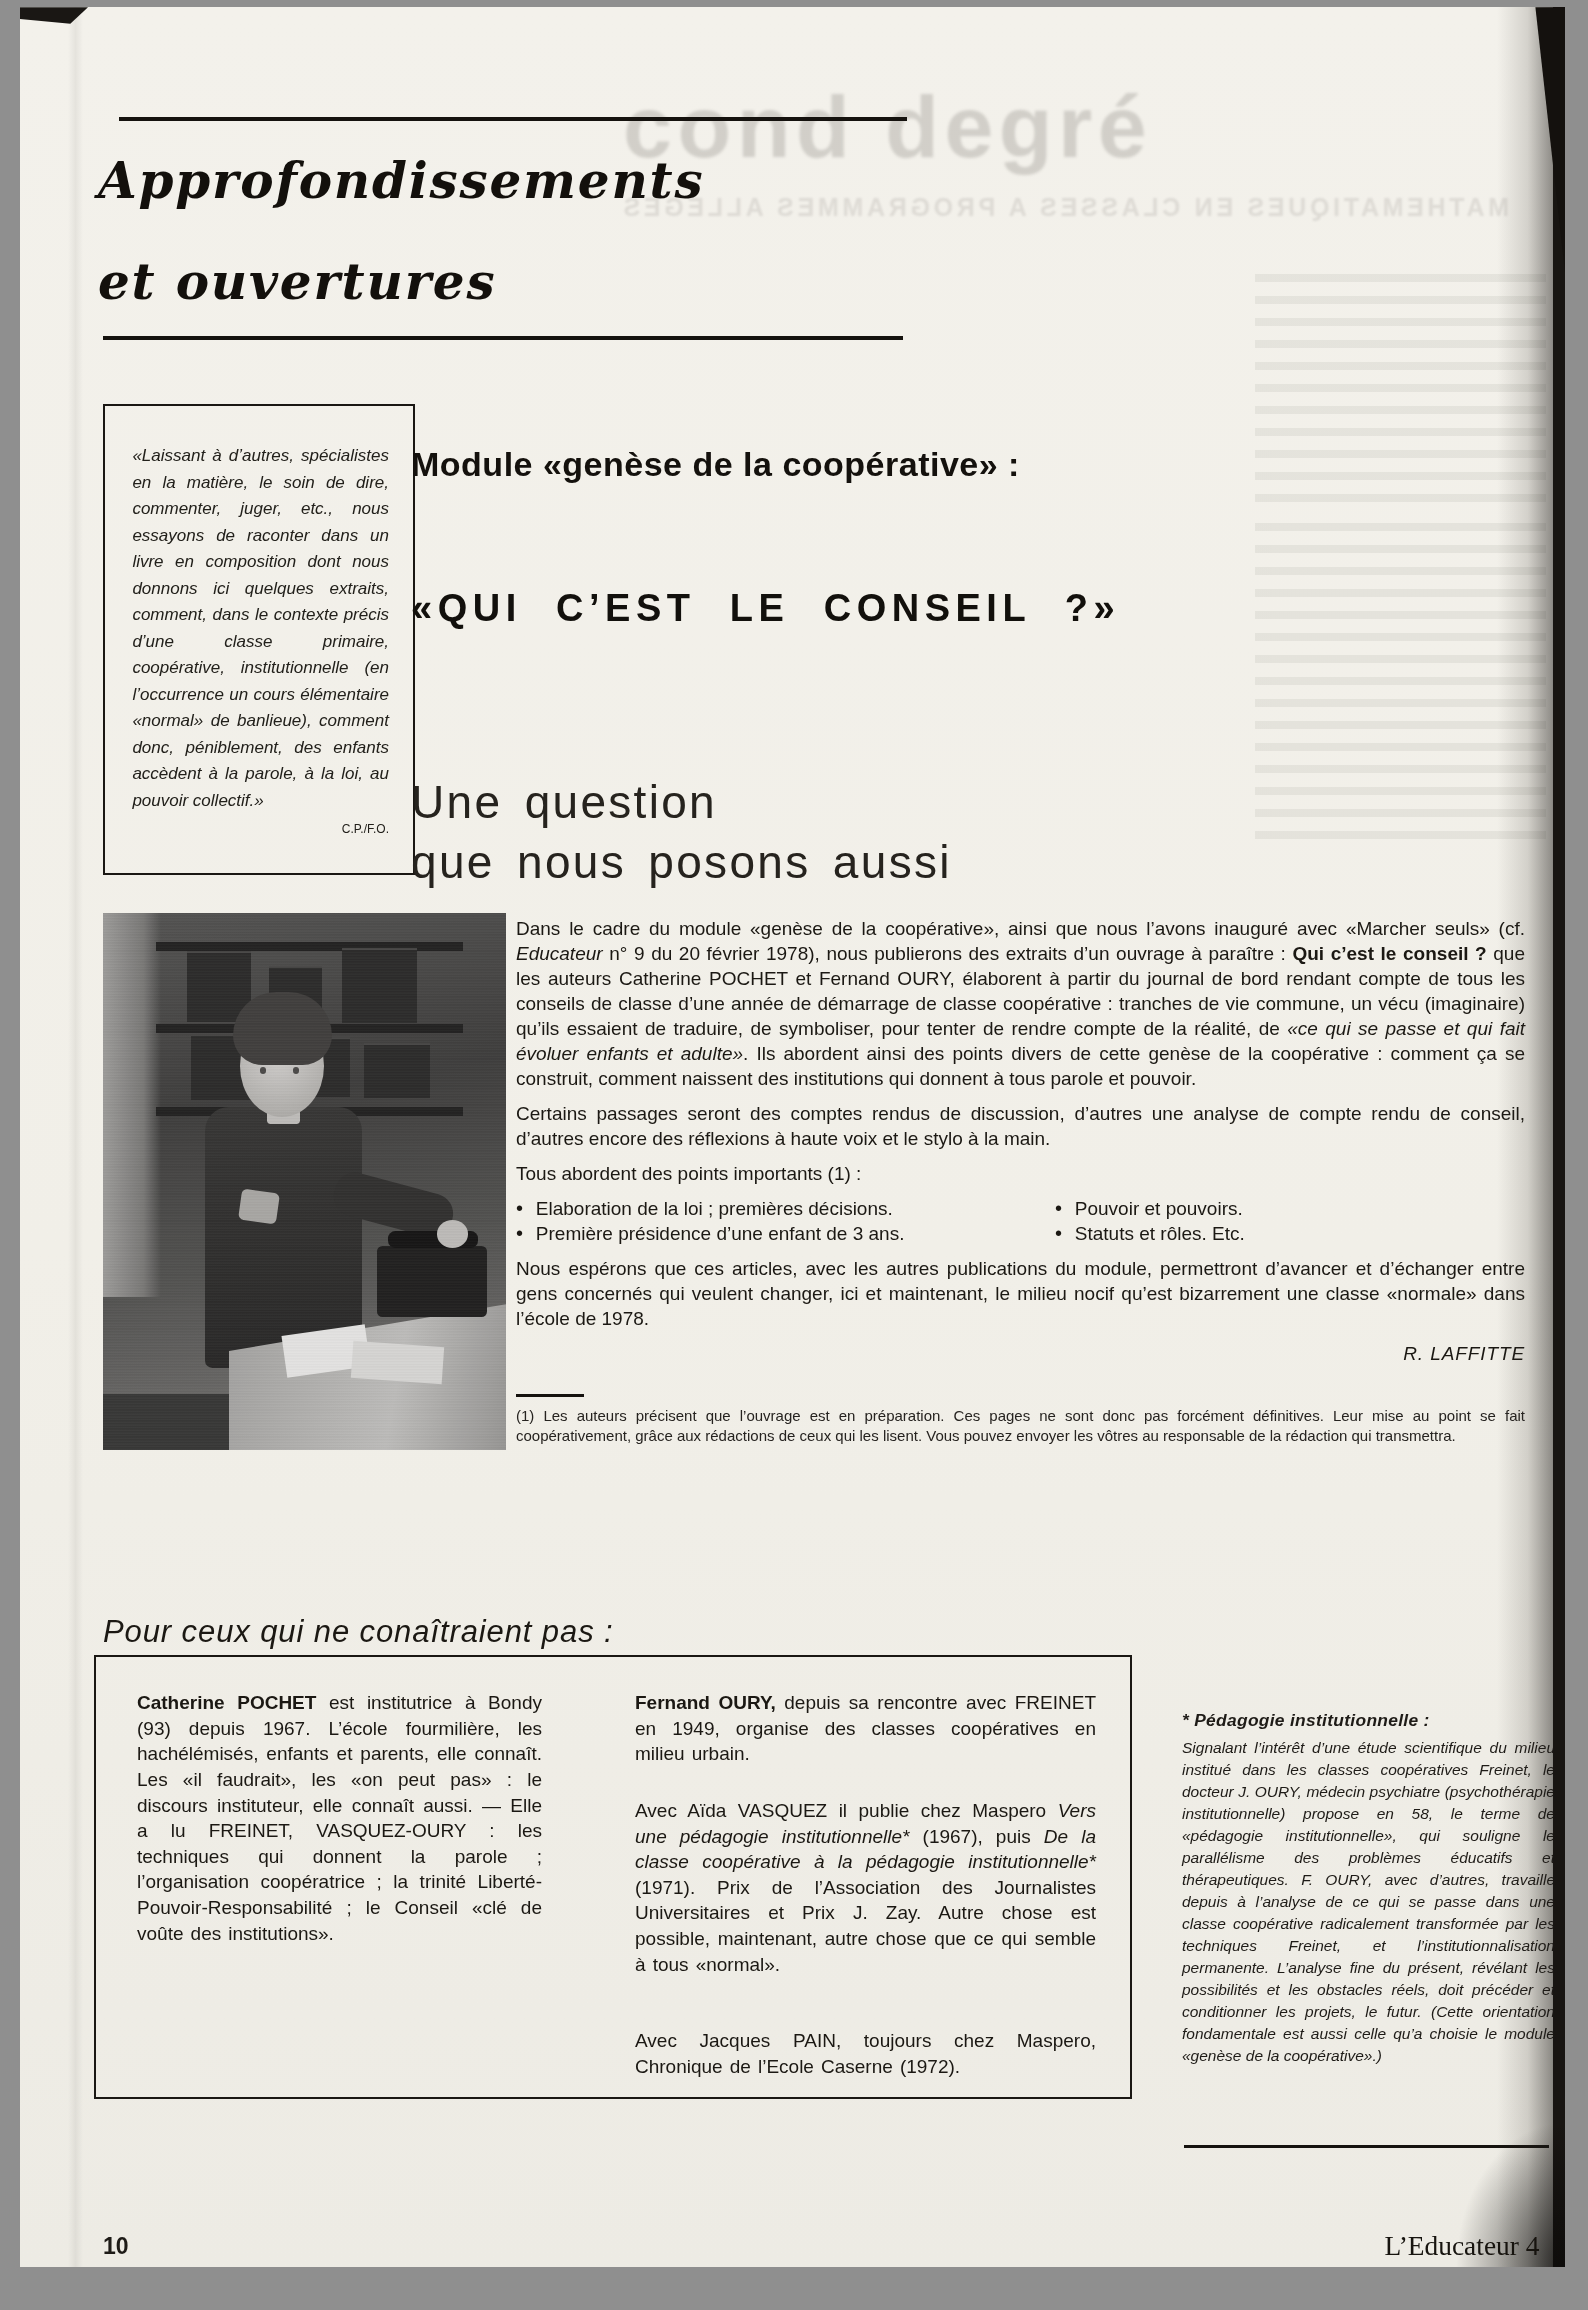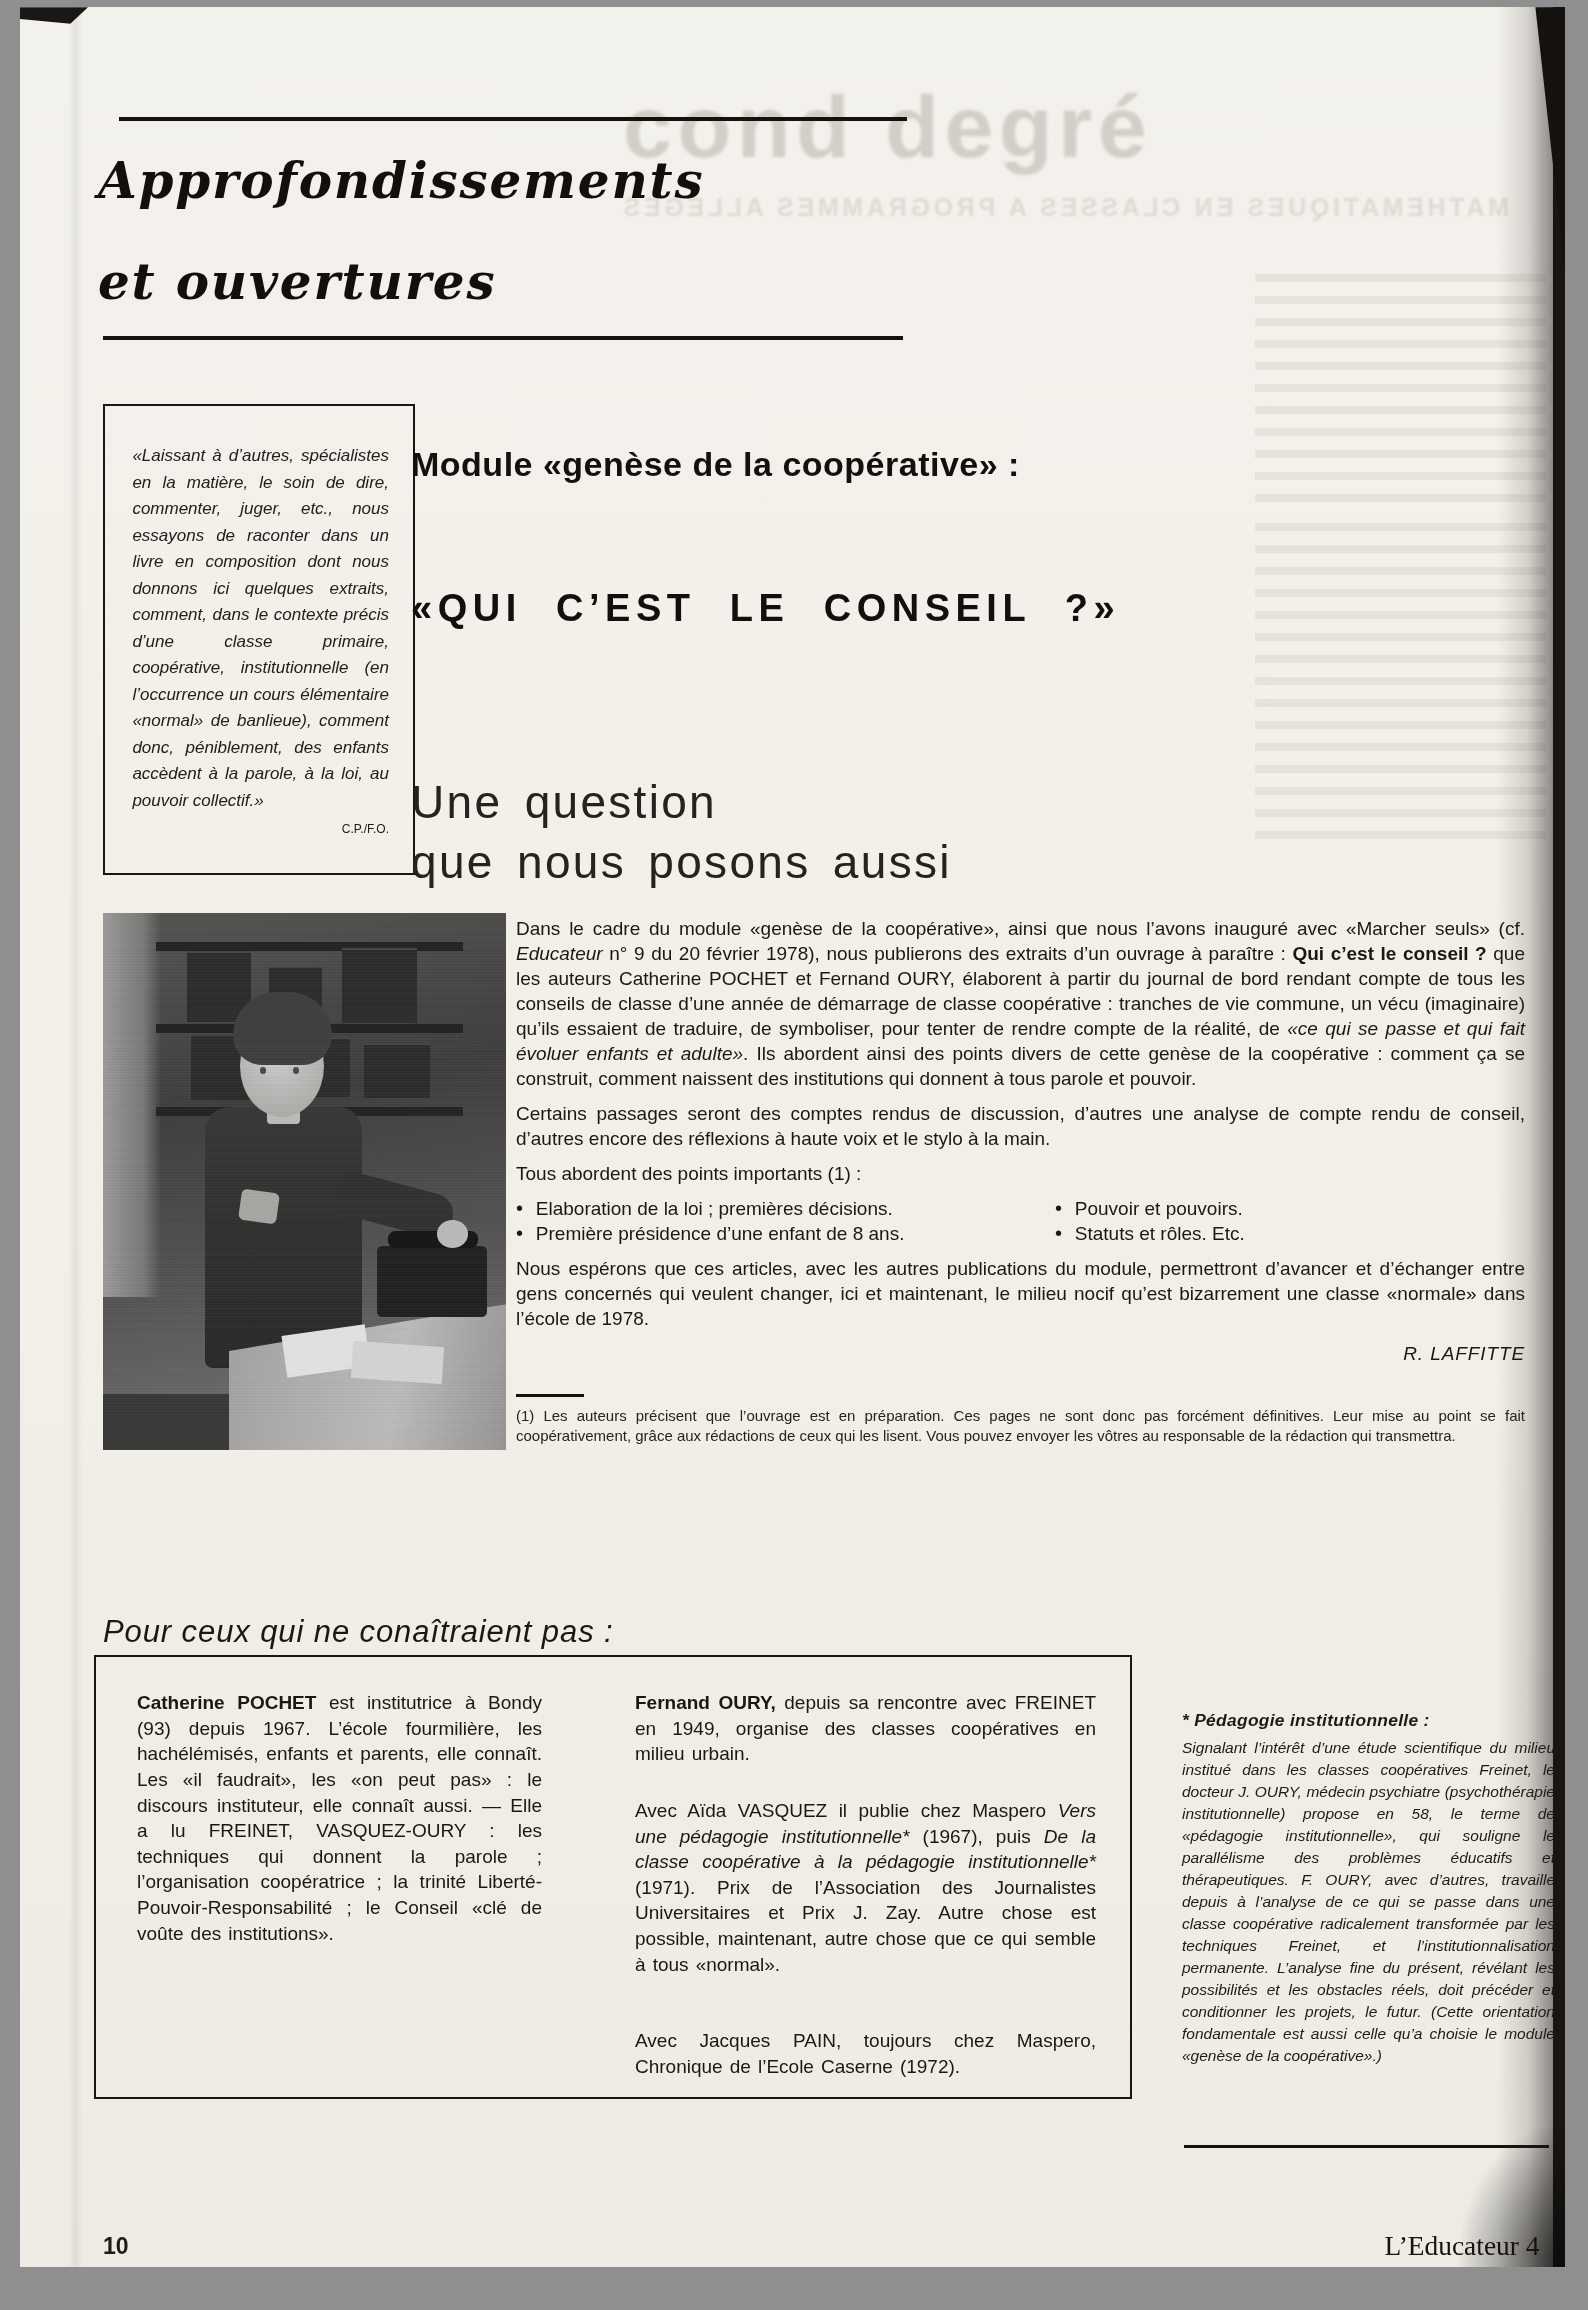--- a/index.html
+++ b/index.html
@@ -192,21 +192,21 @@
     <div class="ph-grain"></div>
   </figure>
 
   <section class="article">
     <p><span>Dans le cadre du module «genèse de la coopérative», ainsi que nous l’avons inauguré avec «Marcher seuls» (cf. </span><span style="font-style: italic;">Educateur</span><span> n° 9 du 20 février 1978), nous publierons des extraits d’un ouvrage à paraître : </span><span style="font-weight: bold;">Qui c’est le conseil ?</span><span> que les auteurs Catherine POCHET et Fernand OURY, élaborent à partir du journal de bord rendant compte de tous les conseils de classe d’une année de démarrage de classe coopérative : tranches de vie commune, un vécu (imaginaire) qu’ils essaient de traduire, de symboliser, pour tenter de rendre compte de la réalité, de </span><span style="font-style: italic;">«ce qui se passe et qui fait évoluer enfants et adulte»</span><span>. Ils abordent ainsi des points divers de cette genèse de la coopérative : comment ça se construit, comment naissent des institutions qui donnent à tous parole et pouvoir.</span></p>
     <p>Certains passages seront des comptes rendus de discussion, d’autres une analyse de compte rendu de conseil, d’autres encore des réflexions à haute voix et le stylo à la main.</p>
     <p>Tous abordent des points importants (1) :</p>
     <div class="bullets-row">
       <div class="bullets-col">
         <div class="bullet">Elaboration de la loi ; premières décisions.</div>
-        <div class="bullet">Première présidence d’une enfant de 8 ans.</div>
+        <div class="bullet">Première présidence d’une enfant de 3 ans.</div>
       </div>
       <div class="bullets-col right">
         <div class="bullet">Pouvoir et pouvoirs.</div>
         <div class="bullet">Statuts et rôles.  Etc.</div>
       </div>
     </div>
     <p>Nous espérons que ces articles, avec les autres publications du module, permettront d’avancer et d’échanger entre gens concernés qui veulent changer, ici et maintenant, le milieu nocif qu’est bizarrement une classe «normale» dans l’école de 1978.</p>
     <div class="article-sig">R. LAFFITTE</div>
     <div class="fn-rule"></div>
     <div class="footnote">(1) Les auteurs précisent que l’ouvrage est en préparation. Ces pages ne sont donc pas forcément définitives. Leur mise au point se fait coopérativement, grâce aux rédactions de ceux qui les lisent. Vous pouvez envoyer les vôtres au responsable de la rédaction qui transmettra.</div>

